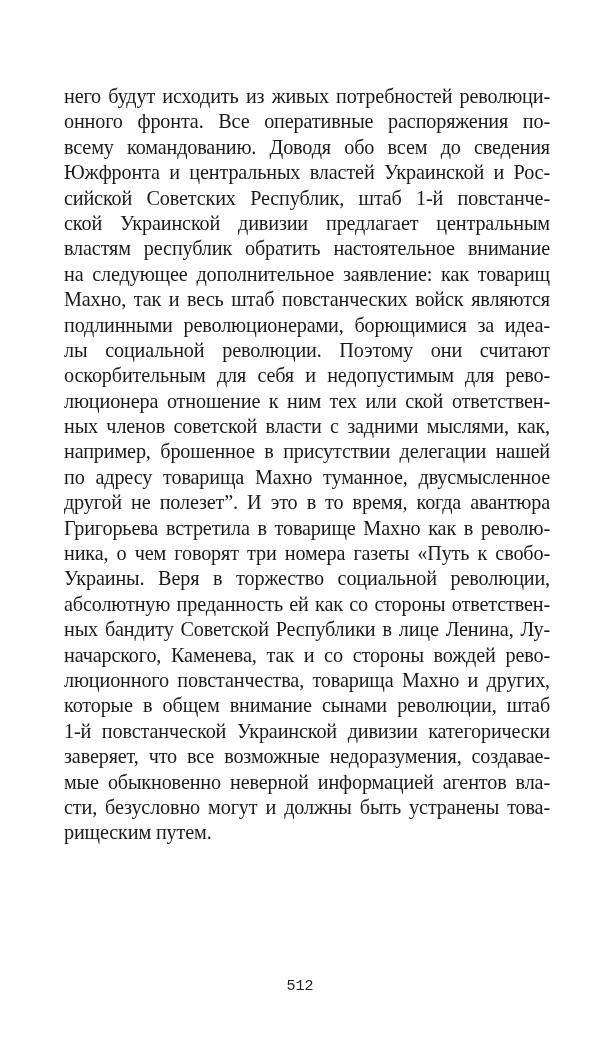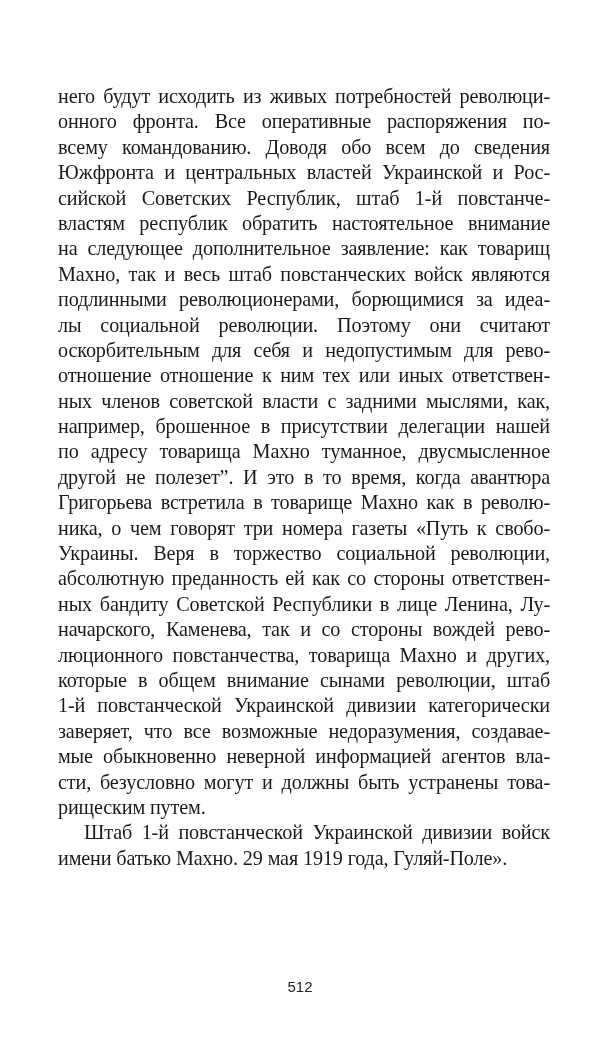--- a/index.html
+++ b/index.html
@@ -31,74 +31,72 @@
       color: #1a1a1a;
     }
     .line {
       display: block;
       height: 25.4px;
       line-height: 25.4px;
       white-space: nowrap;
       text-align: justify;
       text-align-last: justify;
       letter-spacing: -0.15px;
+      margin-left: 6px;
     }
     .line.last {
       text-align-last: left;
     }
     .line.indent {
       padding-left: 26px;
     }
     .page-number {
       position: absolute;
       left: 0;
       width: 600px;
       top: 978px;
       text-align: center;
-      font-family: Liberation Sans, sans-serif;
+      font-family: Liberation Mono, monospace;
       font-size: 15px;
       color: #222222;
     }
   </style>
 </head>
 <body>
 
 <div class="page">
   <div class="text-block">
     <div class="paragraph">
       <span class="line">него будут исходить из живых потребностей революци-</span>
       <span class="line">онного фронта. Все оперативные распоряжения по-</span>
       <span class="line">всему командованию. Доводя обо всем до сведения</span>
       <span class="line">Южфронта и центральных властей Украинской и Рос-</span>
       <span class="line">сийской Советских Республик, штаб 1-й повстанче-</span>
+      <span class="line">ской Украинской дивизии предлагает центральным</span>
       <span class="line">властям республик обратить настоятельное внимание</span>
       <span class="line">на следующее дополнительное заявление: как товарищ</span>
       <span class="line">Махно, так и весь штаб повстанческих войск являются</span>
       <span class="line">подлинными революционерами, борющимися за идеа-</span>
       <span class="line">лы социальной революции. Поэтому они считают</span>
       <span class="line">оскорбительным для себя и недопустимым для рево-</span>
-      <span class="line">отношение отношение к ним тех или иных ответствен-</span>
+      <span class="line">люционера отношение к ним тех или ской ответствен-</span>
       <span class="line">ных членов советской власти с задними мыслями, как,</span>
       <span class="line">например, брошенное в присутствии делегации нашей</span>
       <span class="line">по адресу товарища Махно туманное, двусмысленное</span>
       <span class="line">другой не полезет”. И это в то время, когда авантюра</span>
       <span class="line">Григорьева встретила в товарище Махно как в револю-</span>
       <span class="line">ника, о чем говорят три номера газеты «Путь к свобо-</span>
       <span class="line">Украины. Веря в торжество социальной революции,</span>
       <span class="line">абсолютную преданность ей как со стороны ответствен-</span>
       <span class="line">ных бандиту Советской Республики в лице Ленина, Лу-</span>
       <span class="line">начарского, Каменева, так и со стороны вождей рево-</span>
       <span class="line">люционного повстанчества, товарища Махно и других,</span>
       <span class="line">которые в общем внимание сынами революции, штаб</span>
       <span class="line">1-й повстанческой Украинской дивизии категорически</span>
       <span class="line">заверяет, что все возможные недоразумения, создавае-</span>
       <span class="line">мые обыкновенно неверной информацией агентов вла-</span>
       <span class="line">сти, безусловно могут и должны быть устранены това-</span>
       <span class="line last">рищеским путем.</span>
     </div>
-    <div class="paragraph">
-      <span class="line indent">Штаб 1-й повстанческой Украинской дивизии войск</span>
-      <span class="line last">имени батько Махно. 29 мая 1919 года, Гуляй-Поле».</span>
-    </div>
   </div>
 
   <div class="page-number">512</div>
 </div>
 
 </body></html>

